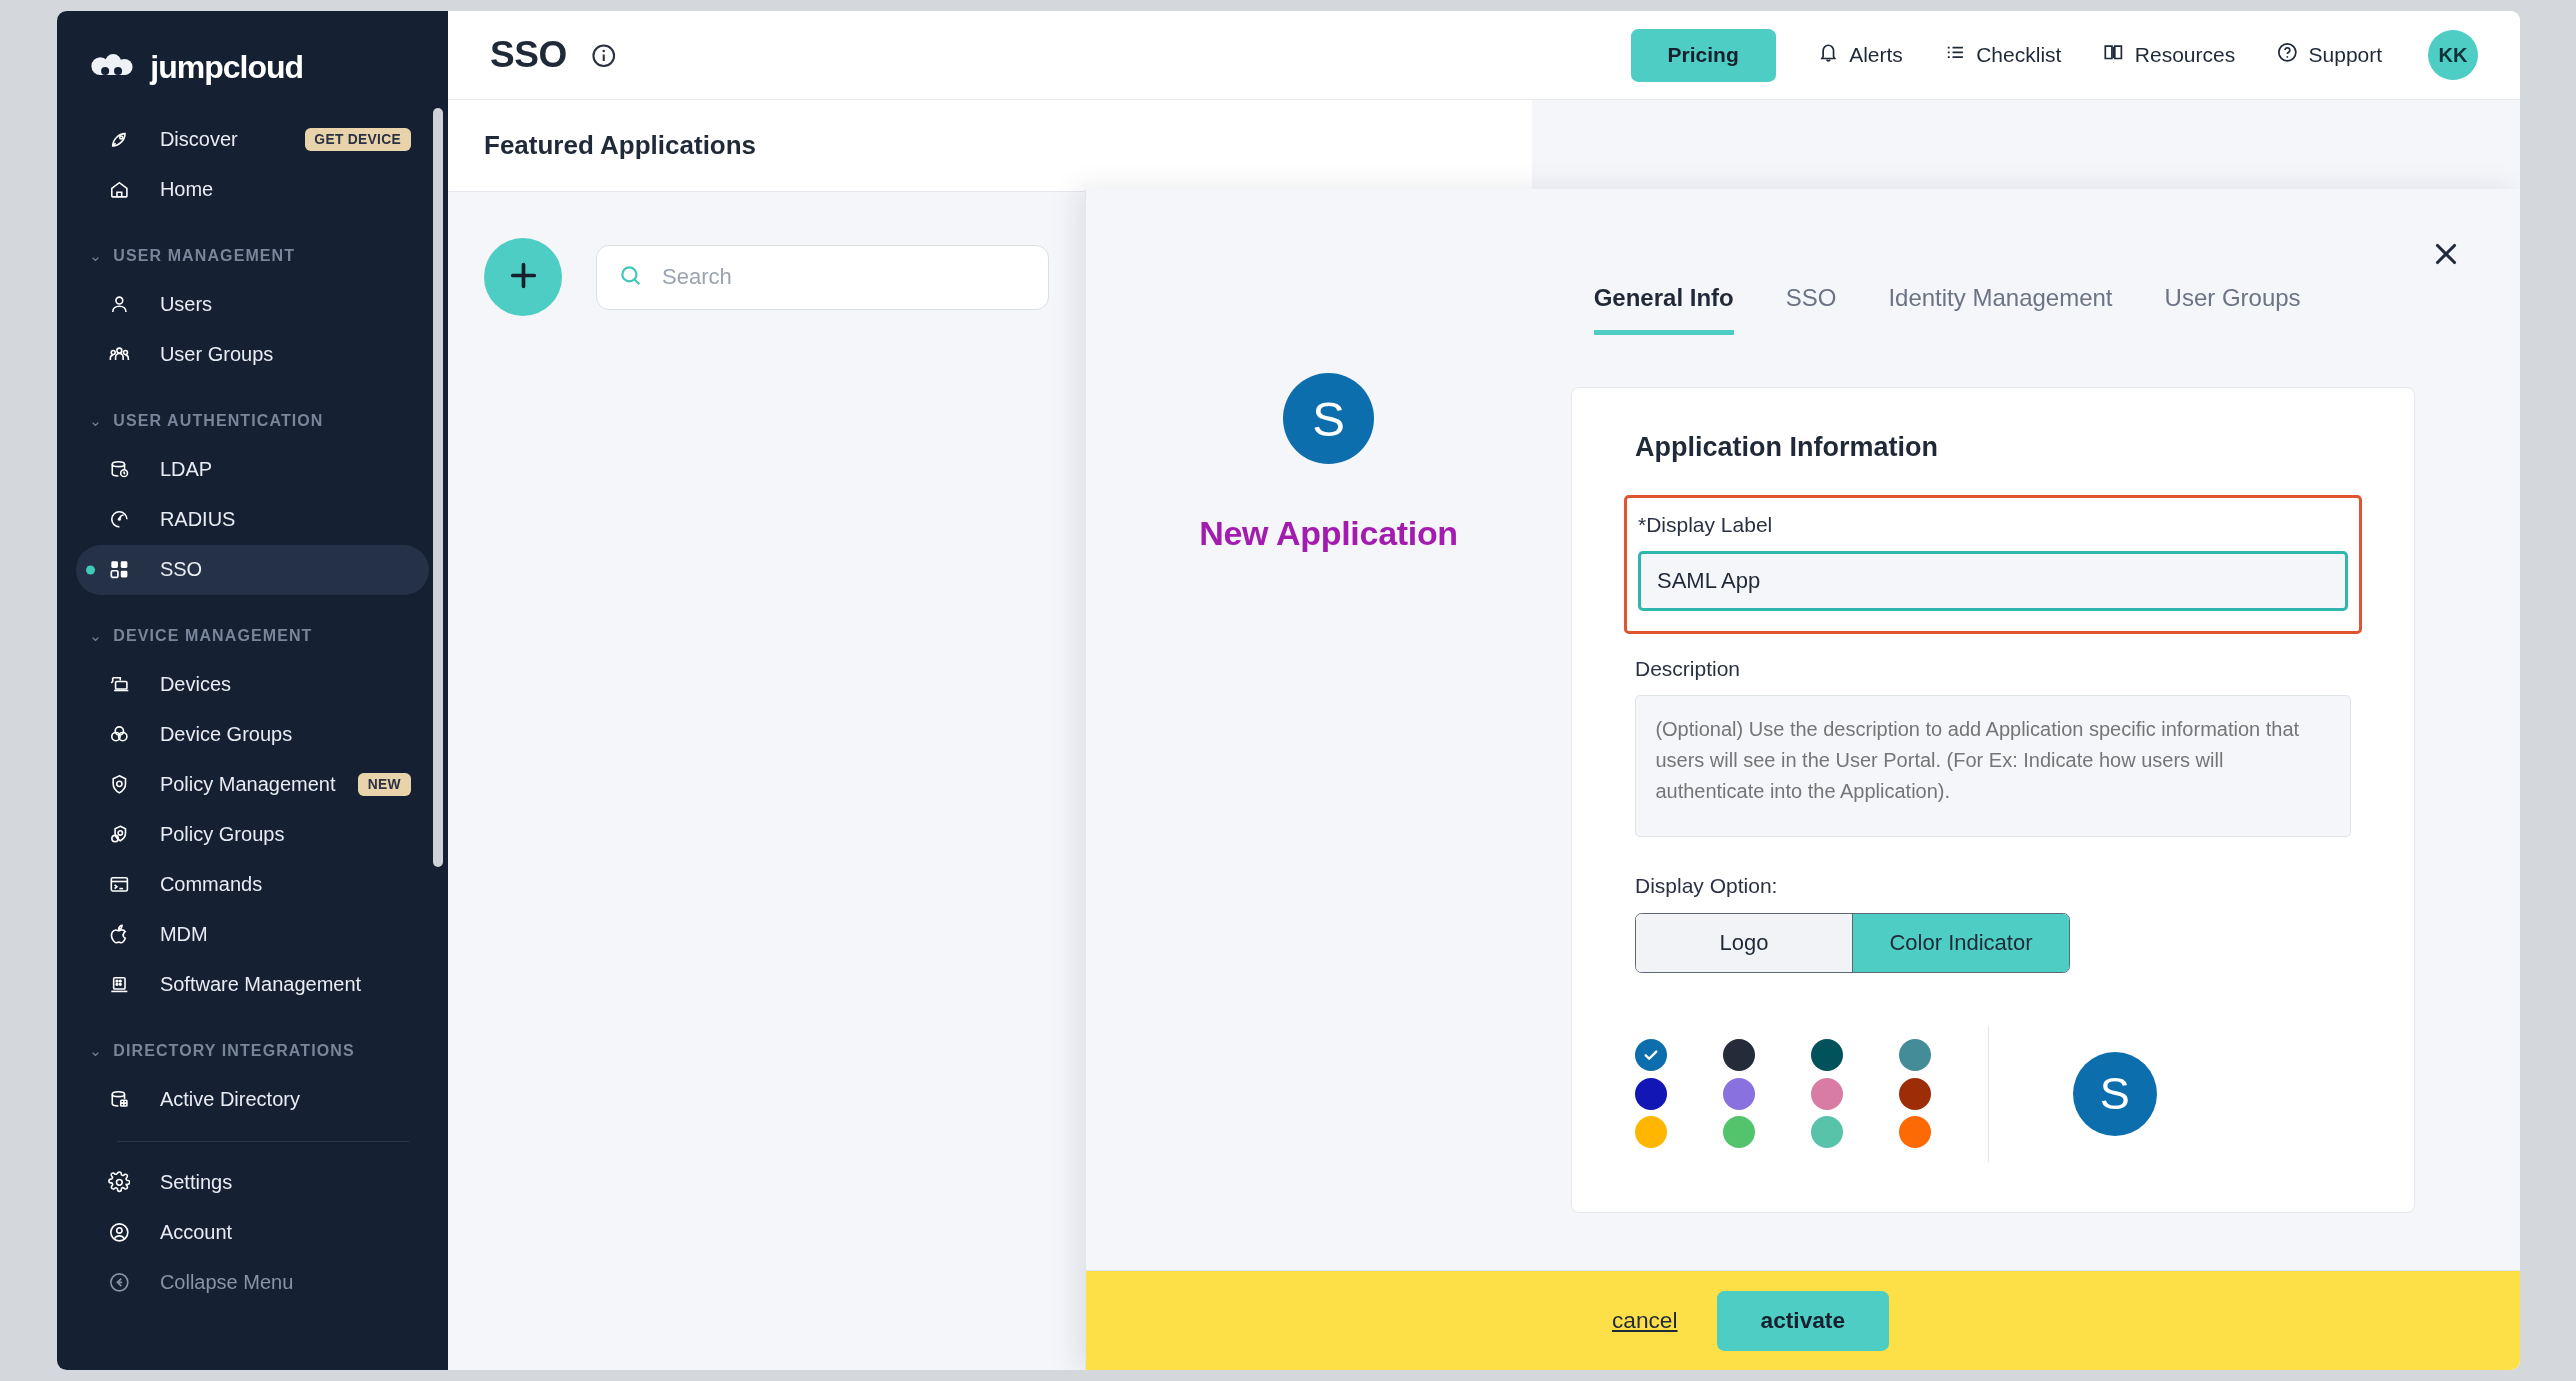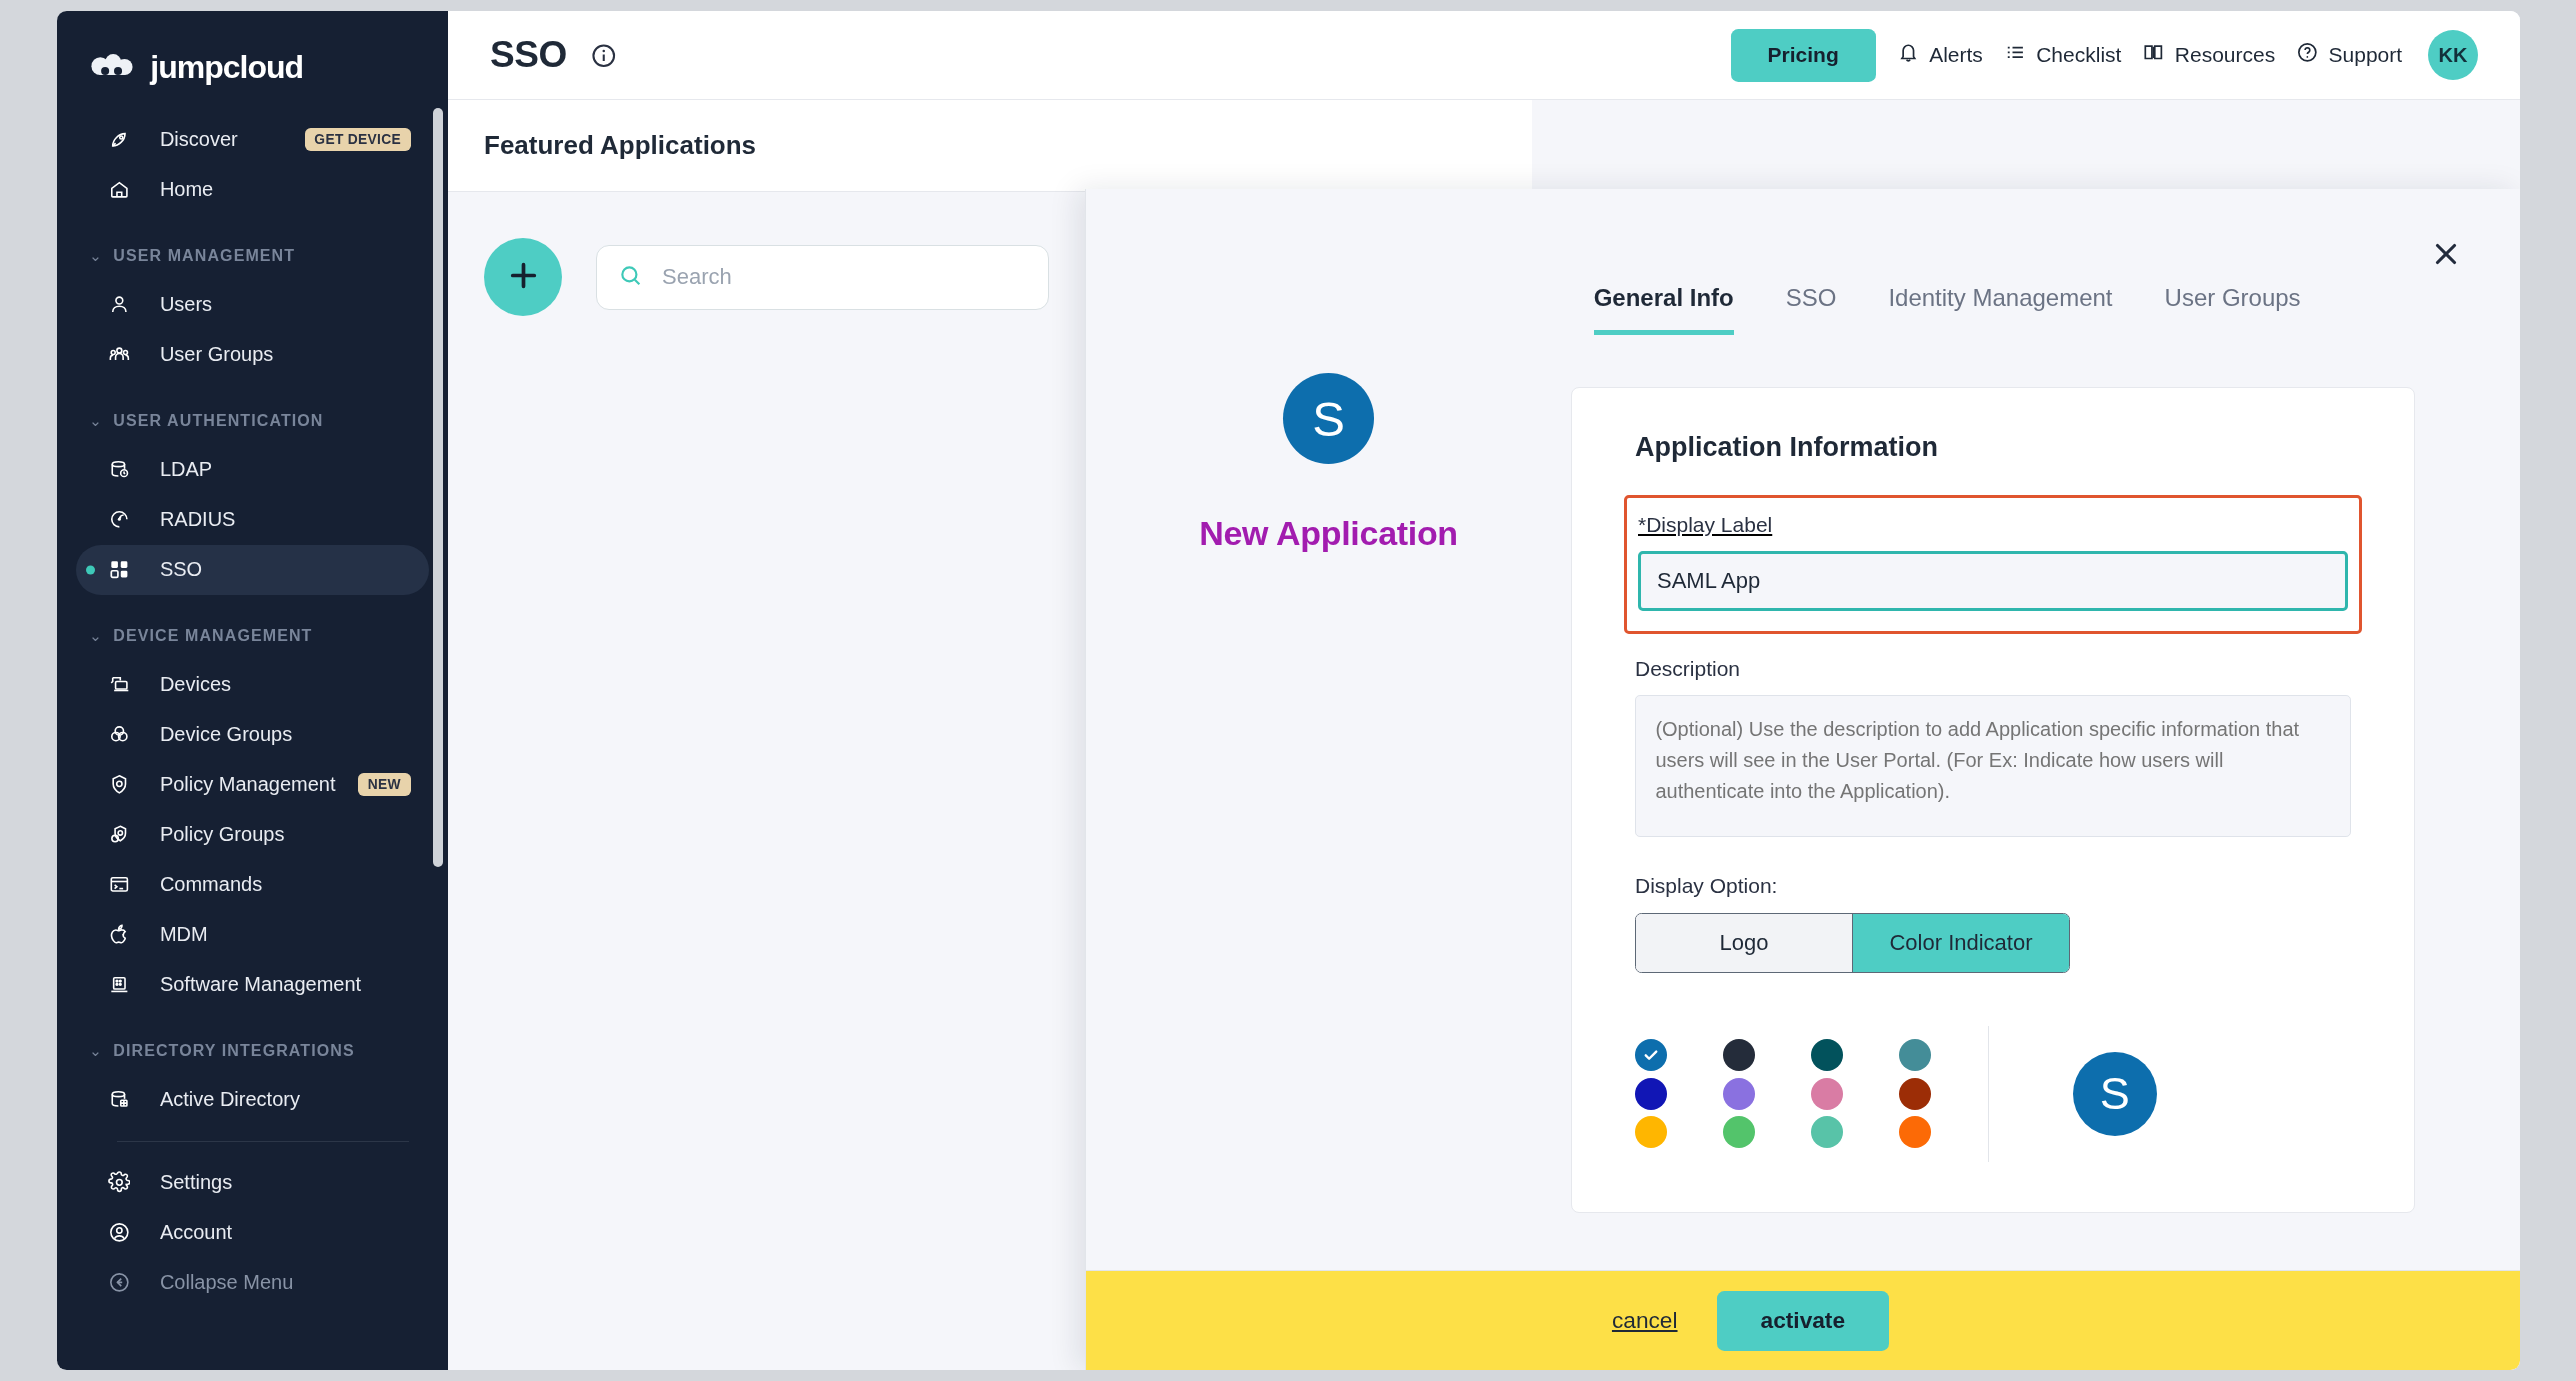--- a/index.html
+++ b/index.html
@@ -111,21 +111,21 @@
     display: flex; align-items: center;
     padding: 0 42px 0 42px;
     border-bottom: 0.8px solid #e6e8ed;
   }
   .page-title {
     font-size: 37px; font-weight: 700; color: #1f2937;
     letter-spacing: -0.4px;
   }
   .info-ico { margin-left: 22.7px; color: #2a3142; display: flex; }
   .top-actions {
-    margin-left: auto; display: flex; align-items: center; gap: 21px;
+    margin-left: auto; display: flex; align-items: center; gap: 41px;
   }
   .pricing-btn {
     background: #4ecdc4; color: #16202e;
     font-size: 21px; font-weight: 700;
     border: none; border-radius: 7.3px;
     padding: 0 37px; height: 53px;
     cursor: pointer;
   }
   .top-link {
     display: flex; align-items: center; gap: 9.7px;
@@ -226,21 +226,20 @@
   }
   .panel-title {
     font-size: 27px; font-weight: 700; color: #1f2937;
     margin-bottom: 32px;
   }
   .field-wrap-highlight {
     border: 3.2px solid #e0552f;
     border-radius: 4.9px;
     padding: 14.6px 11.3px 19.4px 11.3px;
     margin: 0 -11.3px 22.7px -11.3px;
-    text-decoration: underline;
   }
   .field-label {
     font-size: 21px; color: #2a3142; margin-bottom: 14.6px; display: block;
   }
   .text-input {
     width: 100%; height: 60px;
     background: #f5f6fa;
     border: 3.2px solid #2fb6ad;
     border-radius: 4.9px;
     font-size: 22px; color: #1f2937;

